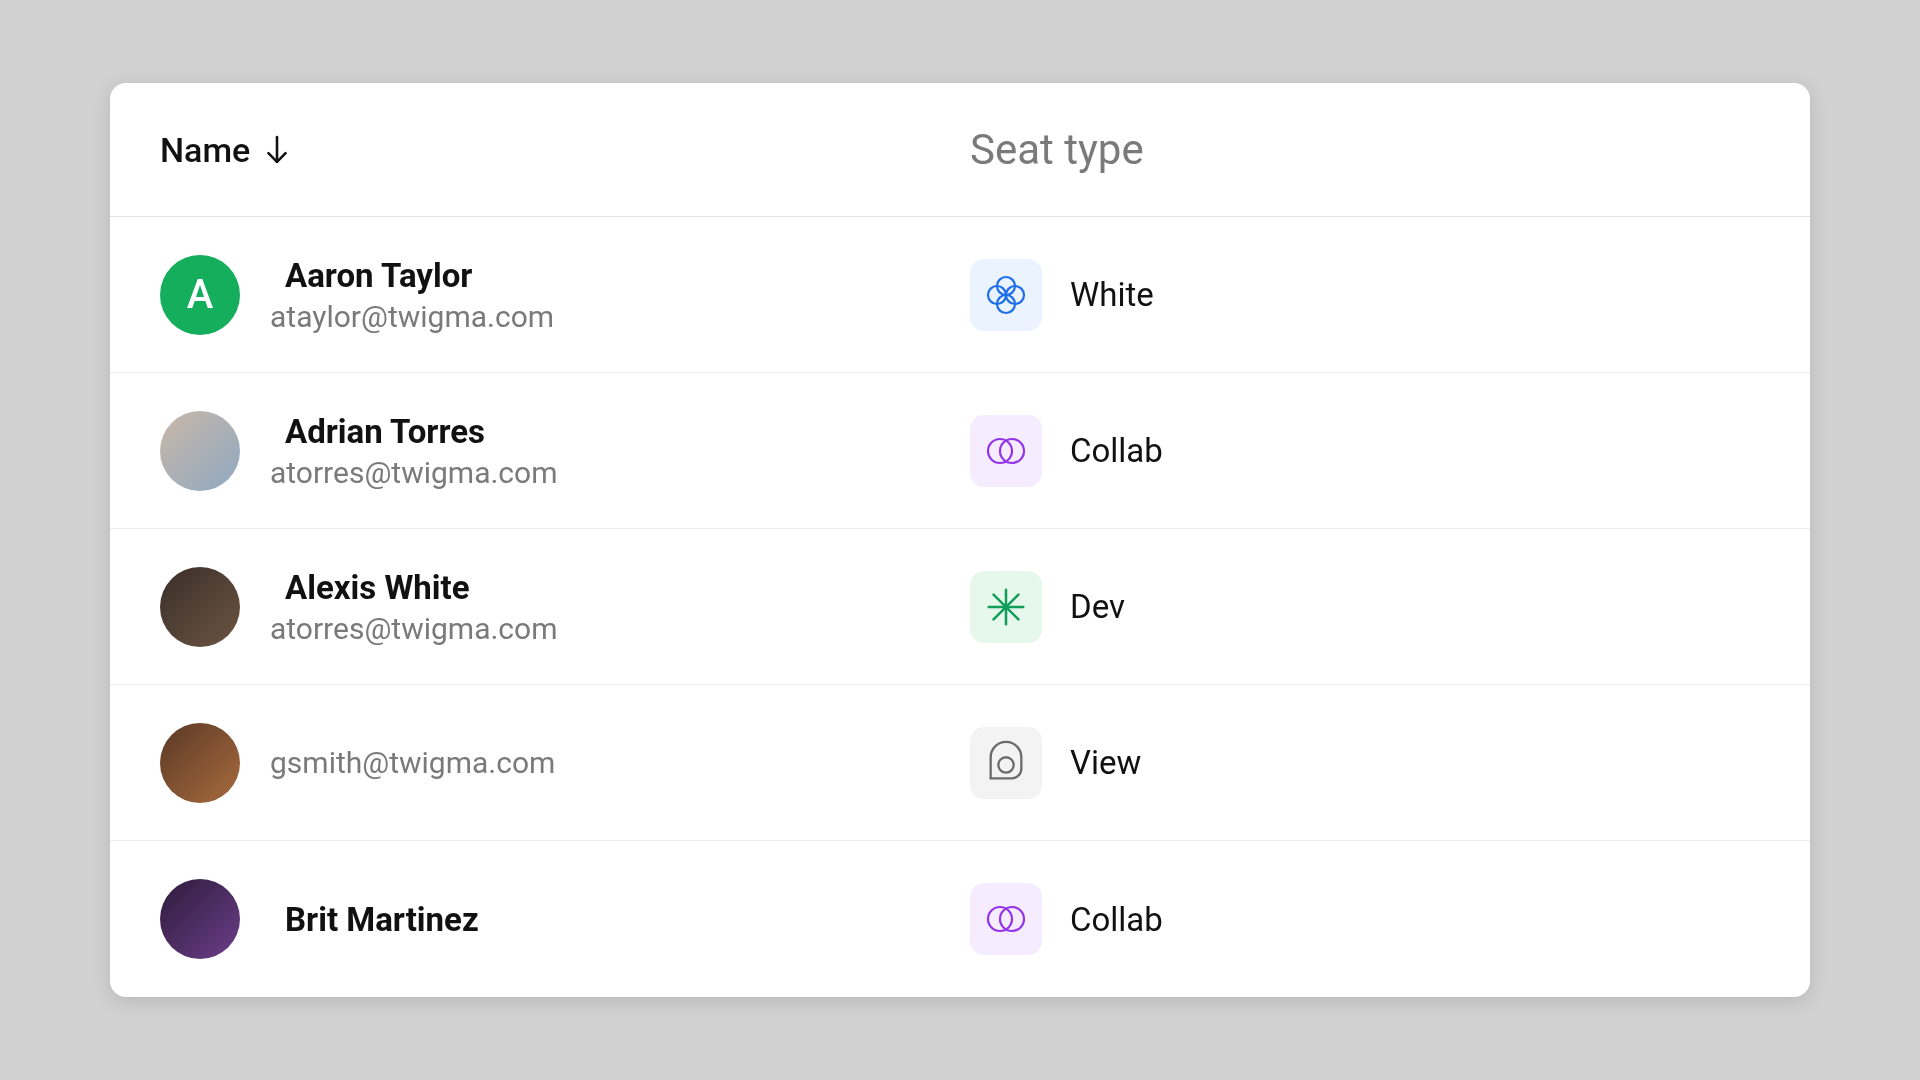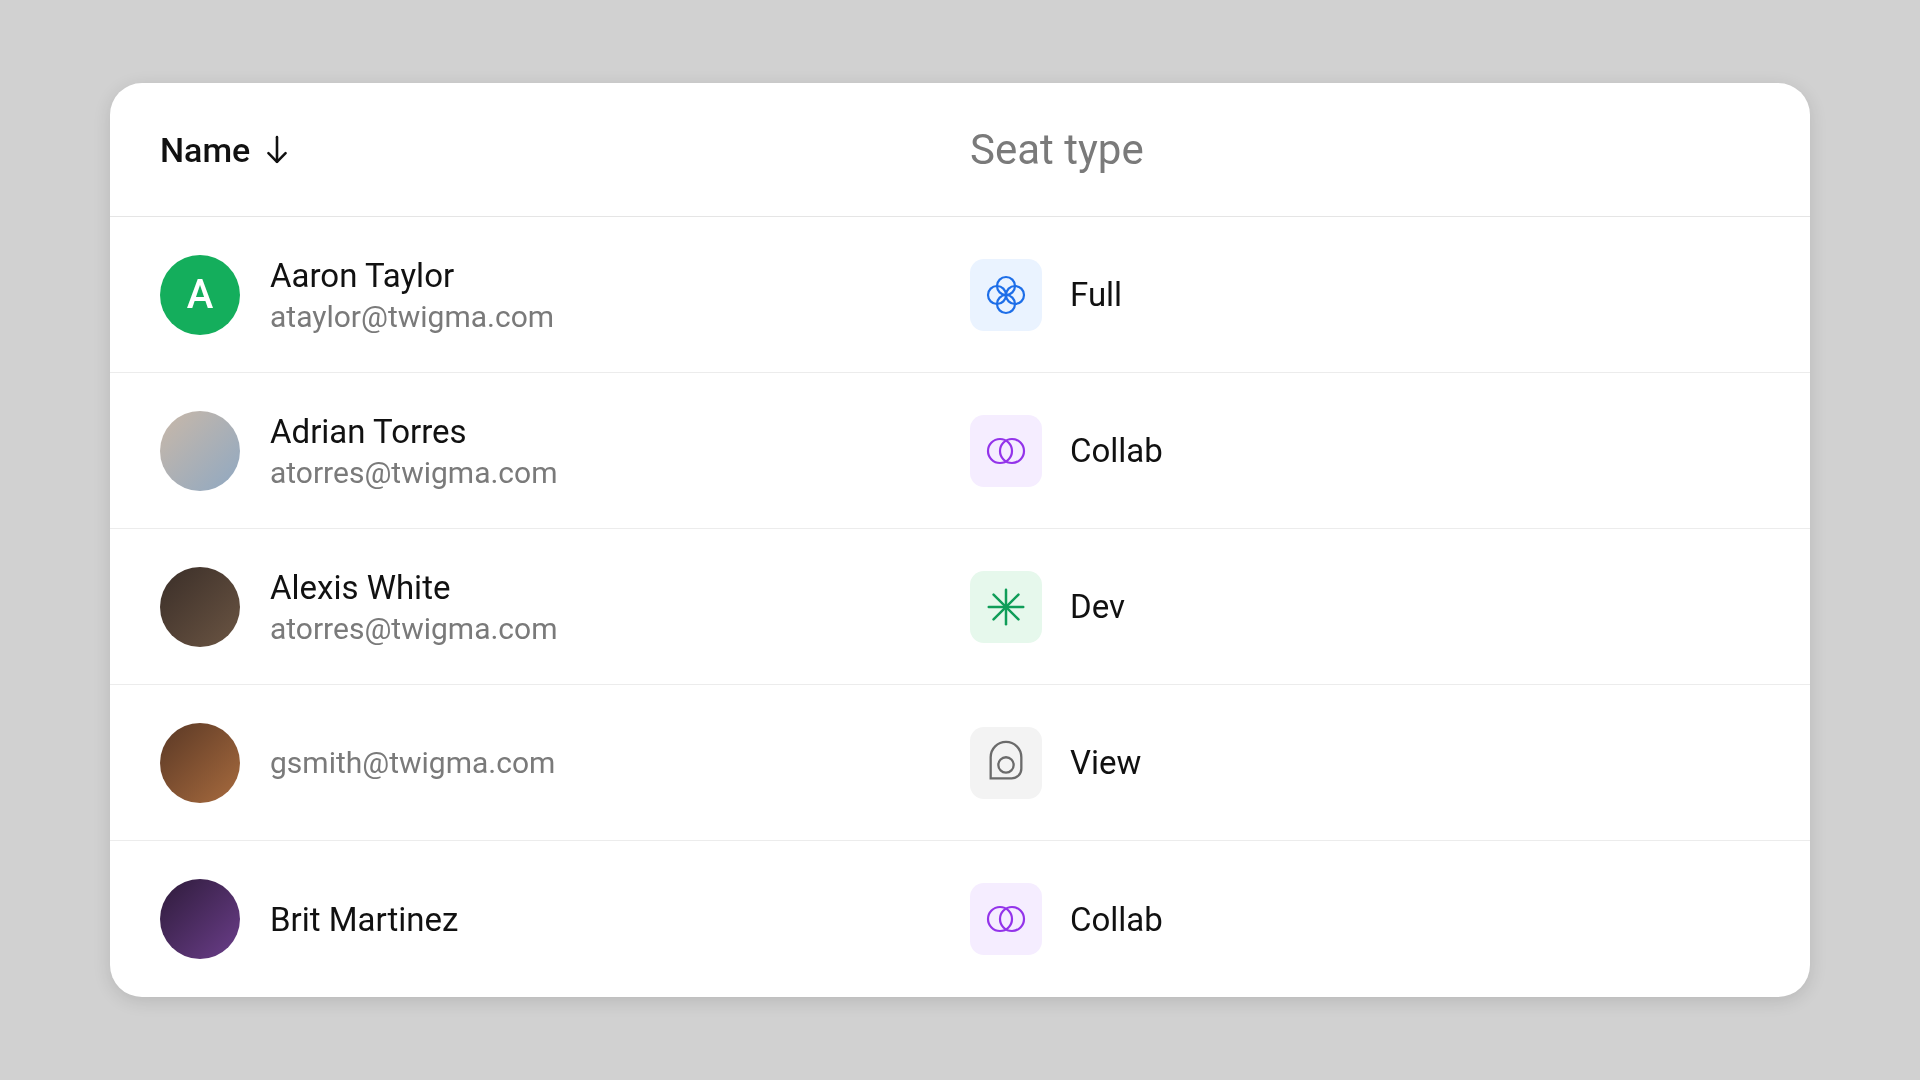--- a/index.html
+++ b/index.html
@@ -7,21 +7,21 @@
   body {
     background: #d1d1d1;
     font-family: -apple-system, BlinkMacSystemFont, "Segoe UI", Roboto, Helvetica, Arial, sans-serif;
     display: flex;
     align-items: center;
     justify-content: center;
   }
   .card {
     width: 1700px;
     background: #ffffff;
-    border-radius: 32px;
+    border-radius: 16px;
     box-shadow: 0 4px 18px rgba(0,0,0,0.12);
     overflow: hidden;
   }
   .header {
     display: flex;
     align-items: center;
     padding: 42px 50px 42px 50px;
     border-bottom: 1px solid #e5e5e5;
   }
   .col-name-header {
@@ -68,21 +68,21 @@
     font-weight: 500;
     color: #fff;
   }
   .avatar-letter { background: #14ae5c; }
   .avatar-photo { background-size: cover; background-position: center; }
   .photo-1 { background: linear-gradient(135deg,#c9b8a8,#8fa8c2); }
   .photo-2 { background: linear-gradient(135deg,#3a2e28,#6b5543); }
   .photo-3 { background: linear-gradient(135deg,#5a3825,#a86b3e); }
   .photo-4 { background: linear-gradient(135deg,#2e1b3a,#6b3e8a); }
   .name-block { display: flex; flex-direction: column; gap: 4px; }
-  .person-name { font-size: 33px; font-weight: 400; color: #111; }
+  .person-name { font-size: 33px; font-weight: 700; color: #111; margin-left: 15px; }
   .person-email { font-size: 30px; font-weight: 400; color: #7a7a7a; }
   .seat-cell {
     display: flex;
     align-items: center;
     gap: 28px;
   }
   .seat-icon {
     width: 72px;
     height: 72px;
     border-radius: 14px;
@@ -129,21 +129,21 @@
     </div>
     <div class="seat-cell">
       <div class="seat-icon seat-full-bg">
         <svg width="48" height="48" viewBox="0 0 48 48" fill="none" stroke="#1d6ee8" stroke-width="2.2">
           <circle cx="24" cy="15" r="9"></circle>
           <circle cx="24" cy="33" r="9"></circle>
           <circle cx="15" cy="24" r="9"></circle>
           <circle cx="33" cy="24" r="9"></circle>
         </svg>
       </div>
-      <span class="seat-label">Full</span>
+      <span class="seat-label">White</span>
     </div>
   </div>
 
   <div class="row">
     <div class="name-cell">
       <div class="avatar avatar-photo photo-1"></div>
       <div class="name-block">
         <span class="person-name">Adrian Torres</span>
         <span class="person-email">atorres@twigma.com</span>
       </div>

